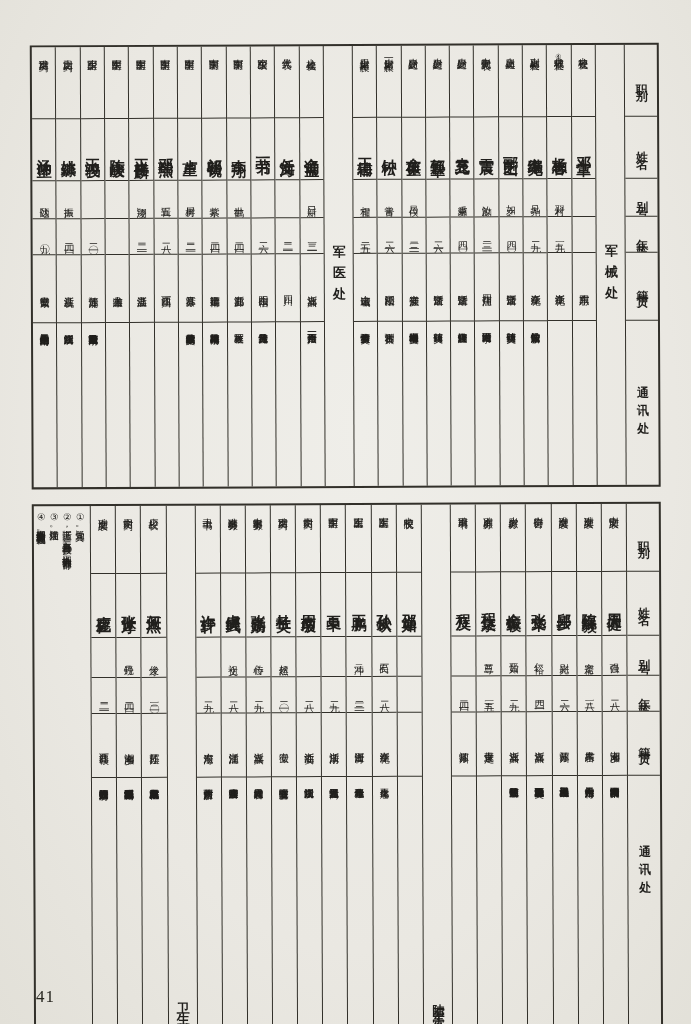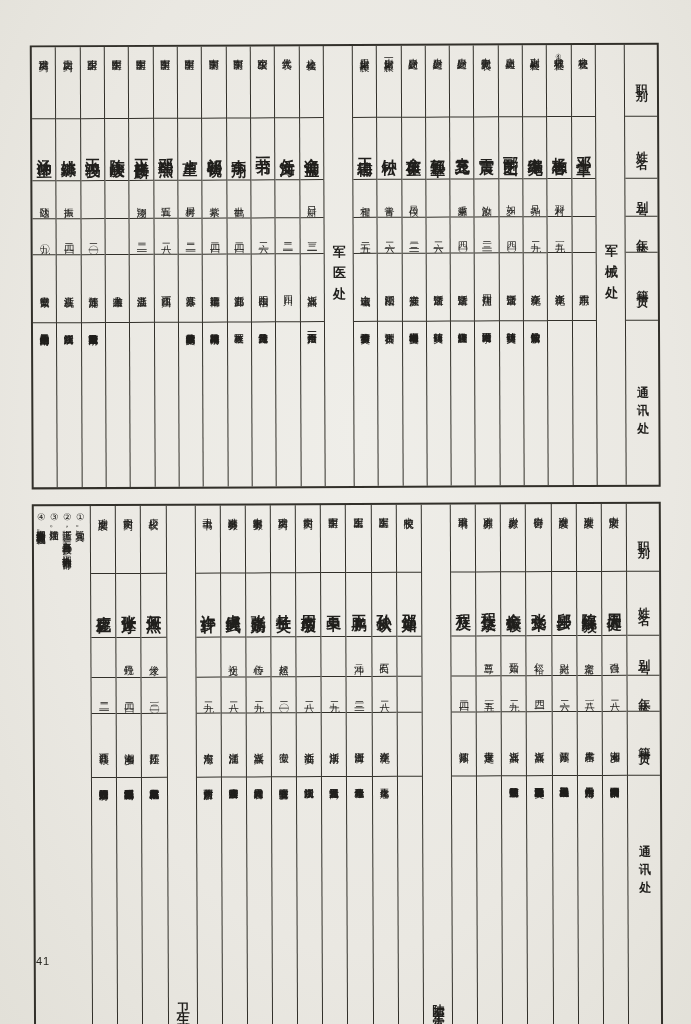--- a/index.html
+++ b/index.html
@@ -48,23 +48,23 @@
   .headers .cell:nth-child(6) .v{letter-spacing:1.5em;}
   .section-title{font-size:13px;font-weight:600;max-height:100%;}
   .mark{font-size:7px;letter-spacing:0;}
   .notes-wrap{
     writing-mode:vertical-rl;text-orientation:upright;
     height:100%;box-sizing:border-box;padding:5px 3px;
     font-size:9.5px;
   }
   .note-line{line-height:13px;letter-spacing:0.04em;}
   .page-number{
-    position:absolute;left:36px;top:955px;
-    font-family:Liberation Sans, sans-serif;
-    font-size:11px;letter-spacing:1px;color:#26251f;
+    position:absolute;left:36px;top:987px;
+    font-family:Liberation Serif, serif;
+    font-size:17px;letter-spacing:1px;color:#26251f;
   }
 </style>
 </head>
 <body>
 
 <div class="page">
   <div class="sheet">
     <div class="block">
         <div class="col headers">
           <div class="cell" style="height: 72px;">

